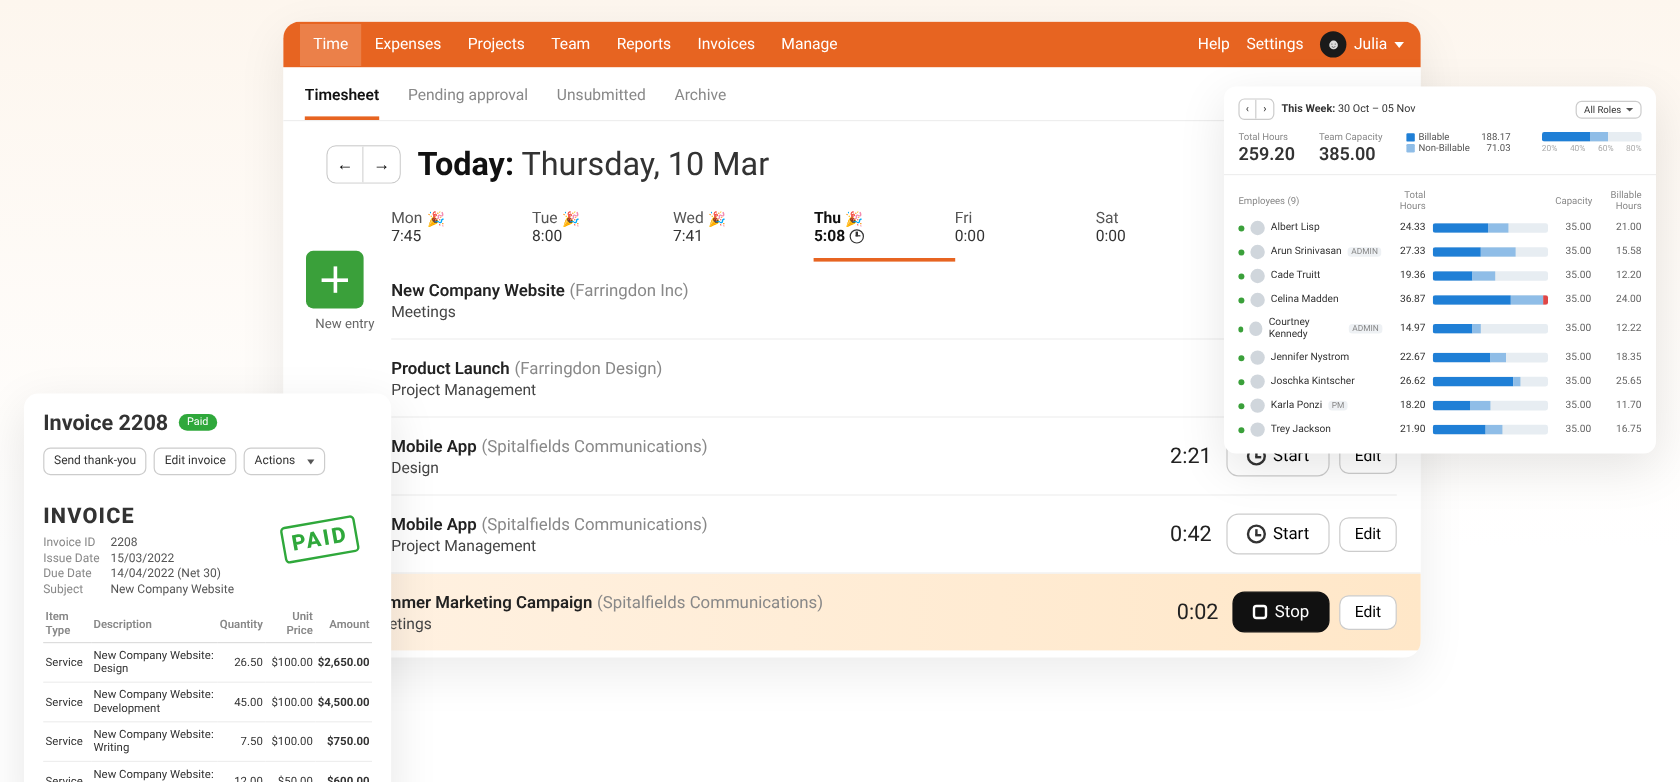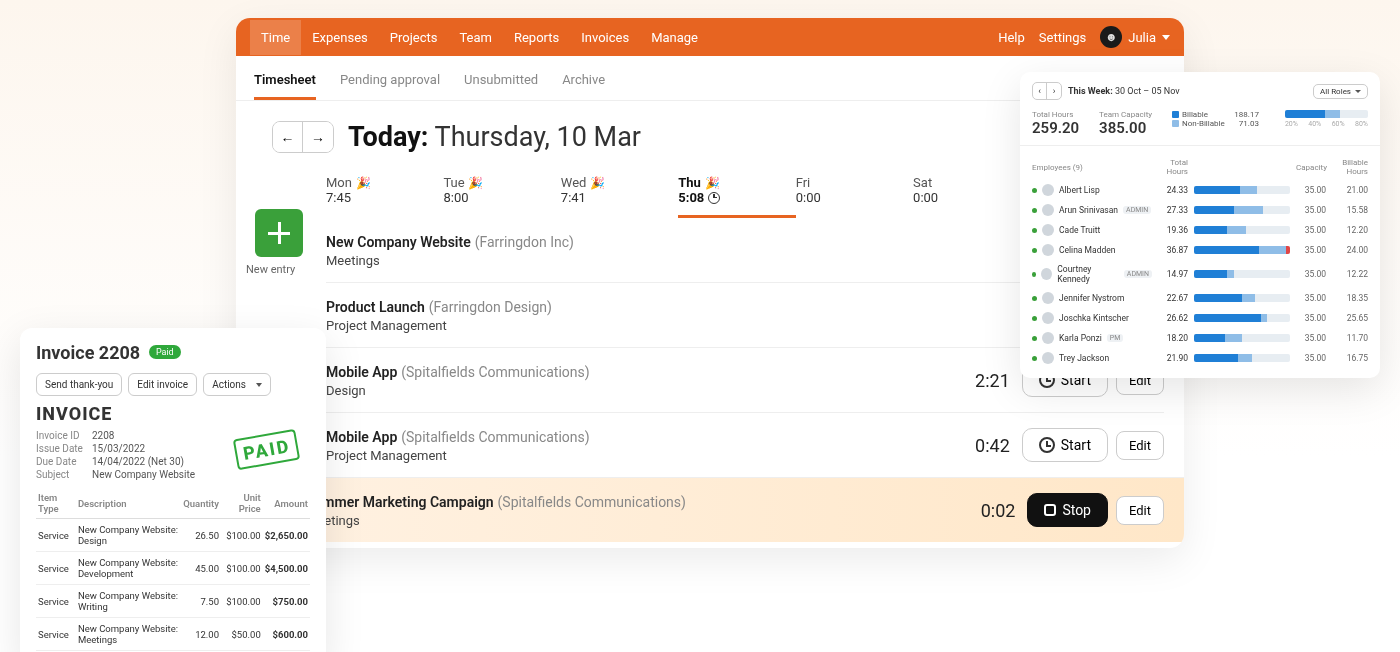--- a/index.html
+++ b/index.html
@@ -21,21 +21,21 @@
   .subtabs .tab { padding:6px 0 10px; cursor:pointer; }
   .subtabs .tab.active { color:#111; border-bottom:3px solid #e76421; font-weight:600;}
 
   .heading-row { display:flex; align-items:center; gap:14px; padding:20px 36px 6px 36px; }
   .nav-btns { display:flex; border:1px solid #ccc; border-radius:8px; overflow:hidden; }
   .nav-btns button { width:30px; height:30px; background:#fff; border:none; border-right:1px solid #ccc; cursor:pointer; font-size:14px;}
   .nav-btns button:last-child{border-right:none;}
   .heading { font-size:27px; font-weight:400; color:#333; }
   .heading strong { font-weight:700; color:#111;}
 
-  .newentry { position:absolute; left:10px; top:108px; width:66px; text-align:left; }
+  .newentry { position:absolute; left:10px; top:108px; width:66px; text-align:right; }
   .plus { width:48px; height:48px; background:#3aa03a; border-radius:6px; display:flex; align-items:center; justify-content:center; margin:0 auto 6px; cursor:pointer;}
   .plus::before { content:""; position:absolute; width:22px; height:3px; background:#fff;}
   .plus::after  { content:""; position:absolute; width:3px; height:22px; background:#fff;}
   .newentry-label{ font-size:11px; color:#666;}
 
   .daystrip { display:flex; padding:10px 36px 0 90px; gap:0; }
   .day { flex:1; padding:6px 0 10px; font-size:13px; color:#555; cursor:pointer;}
   .day .dname{display:flex;align-items:center;gap:4px;}
   .day .dtime{color:#333;}
   .day.active .dname{color:#111;font-weight:700;}
@@ -68,21 +68,21 @@
 
   
   .invoice { position:absolute; left:20px; top:328px; width:306px; background:#fff; border-radius:12px; box-shadow:0 12px 40px rgba(0,0,0,.10); padding:14px 16px 12px; font-size:11px; color:#333;}
   .invoice h2{font-size:18px;font-weight:700;display:inline-block;}
   .pill{display:inline-block;background:#2fa83b;color:#fff;font-size:9px;padding:2px 7px;border-radius:9px;margin-left:6px;vertical-align:4px;}
   .inv-activity{font-size:10px;color:#444;margin-top:4px;}
   .inv-activity .link{color:#2a6fd6;text-decoration:underline;cursor:pointer;}
   .inv-actions{display:flex;gap:6px;margin-top:10px;}
   .inv-actions .btn{font-size:10px;padding:5px 8px;border-radius:6px;}
   .inv-actions .btn .dd{width:0;height:0;border-left:3px solid transparent;border-right:3px solid transparent;border-top:4px solid #555;margin-left:4px;}
-  .inv-head{font-size:18px;font-weight:800;letter-spacing:1px;margin-top:7px;}
+  .inv-head{font-size:18px;font-weight:800;letter-spacing:1px;margin-top:24px;}
   .paid-stamp{position:absolute;right:28px;top:106px;transform:rotate(-10deg);border:2.5px solid #2fa83b;color:#2fa83b;font-weight:800;font-size:18px;padding:3px 6px;border-radius:4px;letter-spacing:2px;}
   .inv-meta{margin-top:6px;font-size:10px;color:#555;}
   .inv-meta .row{display:flex;margin-top:2px;}
   .inv-meta .k{width:56px;color:#888;}
   .inv-table{width:100%;border-collapse:collapse;margin-top:8px;font-size:9.5px;}
   .inv-table th{color:#888;font-weight:600;padding:4px 2px;border-bottom:1px solid #ddd;text-align:left;}
   .inv-table th.r,.inv-table td.r{text-align:right;}
   .inv-table td{padding:5px 2px;border-bottom:1px solid #eee;}
   .inv-table td.amt{font-weight:700;}
 

